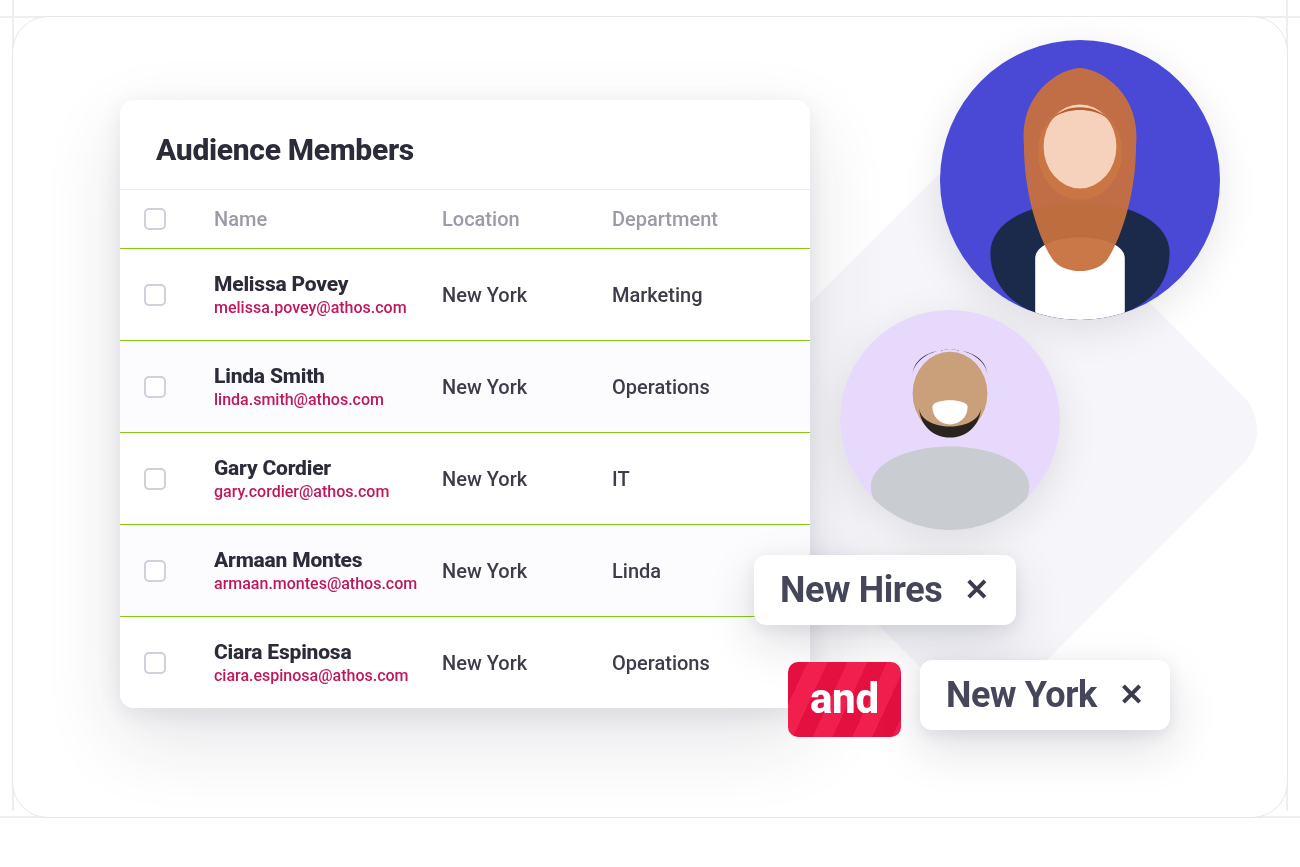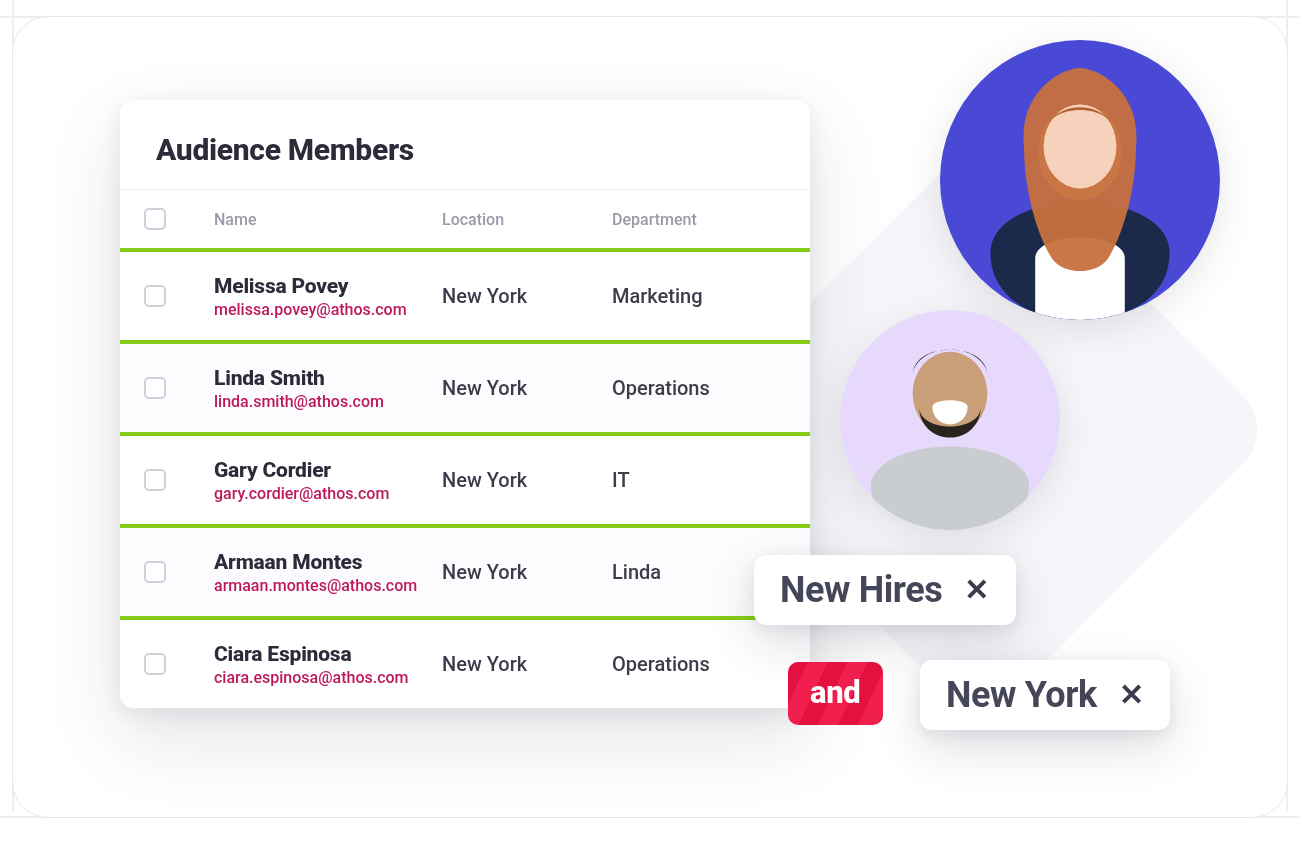--- a/index.html
+++ b/index.html
@@ -70,27 +70,27 @@
   .thead, .trow {
     display: grid;
     grid-template-columns: 70px 1fr 170px 170px;
     align-items: center;
     padding: 0 28px 0 24px;
   }
   .thead {
     height: 58px;
   }
   .th {
-    font-size: 16px;
+    font-size: 20px;
     color: #9a9aa8;
     font-weight: 500;
   }
   .trow {
     height: 92px;
-    border-top: 4px solid #84cc16;
+    border-top: 1px solid #84cc16;
     background: #fcfcfe;
   }
   .trow:nth-child(odd) { background: #ffffff; }
   .check {
     width: 22px;
     height: 22px;
     border: 2px solid #cfd0da;
     border-radius: 5px;
     background: #ffffff;
     cursor: pointer;
@@ -155,21 +155,21 @@
   .chip2 { left: 920px; top: 660px; }
 
   .and-pill {
     position: absolute;
     left: 788px;
     top: 662px;
     padding: 12px 22px 14px 22px;
     border-radius: 10px;
     background: repeating-linear-gradient(115deg, #e4103f 0 18px, #f01f4e 18px 36px);
     color: #ffffff;
-    font-size: 31px;
+    font-size: 42px;
     font-weight: 800;
     letter-spacing: -0.3px;
   }
 </style>
 </head>
 <body>
 
 <div class="stage">
 
   <div class="gridline-h" style="top:16px"></div>

